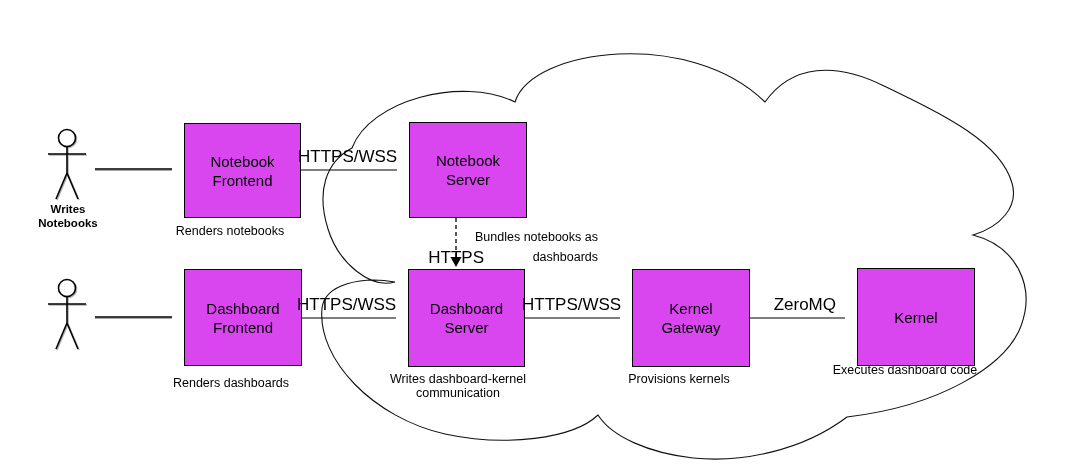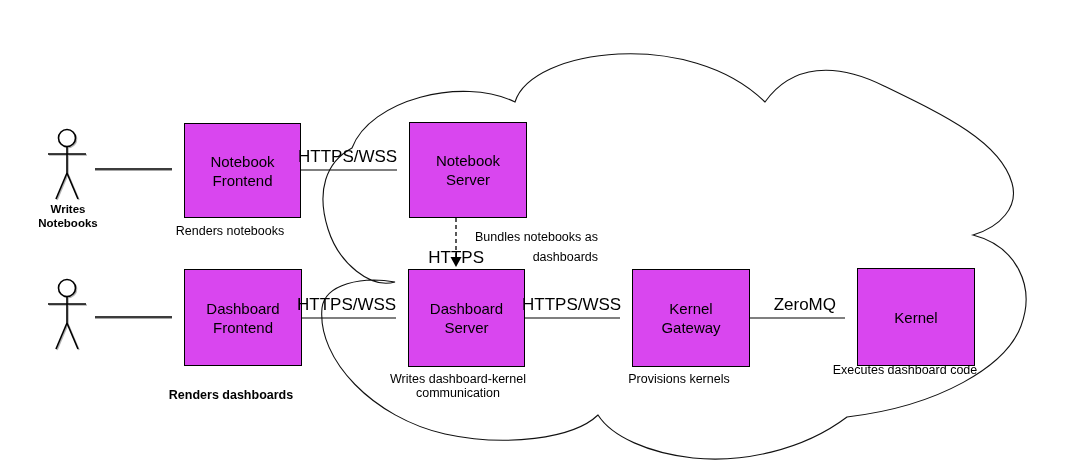--- a/index.html
+++ b/index.html
@@ -131,21 +131,21 @@
 Server</div>
   <div class="node" style="left:172px; top:269px; width:116px; height:95px;">Dashboard
 Frontend</div>
   <div class="node" style="left:396px; top:269px; width:115px; height:96px;">Dashboard
 Server</div>
   <div class="node" style="left:620px; top:269px; width:116px; height:96px;">Kernel
 Gateway</div>
   <div class="node" style="left:845px; top:268px; width:116px; height:96px;">Kernel</div>
 
   <div class="caption" style="left:145px; top:224px; width:170px;">Renders notebooks</div>
-  <div class="caption" style="left:146px; top:388px; width:170px;font-weight:bold;">Renders dashboards</div>
+  <div class="caption" style="left:146px; top:376px; width:170px;">Renders dashboards</div>
   <div class="caption" style="left:358px; top:372px; width:200px;">Writes dashboard-kernel
 communication</div>
   <div class="caption" style="left:594px; top:372px; width:170px;">Provisions kernels</div>
   <div class="caption" style="left:805px; top:363px; width:200px;">Executes dashboard code</div>
 
   <div class="edge-label" style="left:298px; top:150px; width:90px;">HTTPS/WSS</div>
   <div class="edge-label" style="left:297px; top:298px; width:90px;">HTTPS/WSS</div>
   <div class="edge-label" style="left:522px; top:298px; width:90px;">HTTPS/WSS</div>
   <div class="edge-label" style="left:746px; top:298px; width:90px;">ZeroMQ</div>
   <div class="edge-label" style="left:392px; top:251px; width:56px;margin-left:36px;">HTTPS</div>

